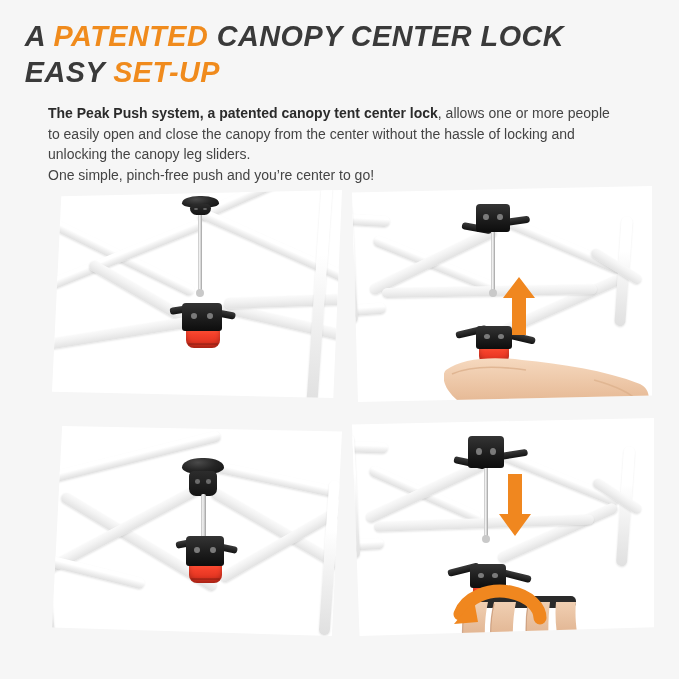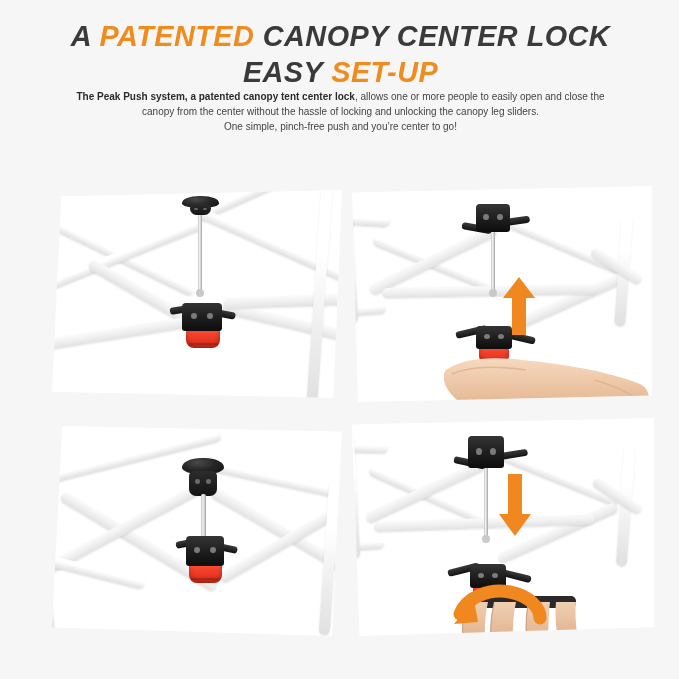--- a/index.html
+++ b/index.html
@@ -5,37 +5,38 @@
   * { margin:0; padding:0; box-sizing:border-box; }
   html,body { width:679px; height:679px; }
   body {
     background:#f6f6f6;
     font-family:"Liberation Sans", sans-serif;
     overflow:hidden;
     position:relative;
   }
 
   
-  .header { padding:18px 26px 0 28px; text-align:center; }
+  .header { padding:18px 26px 0 12px; text-align:left; }
 
   .headline {
     font-family:"Liberation Sans", sans-serif;
     font-weight:bold;
     font-style:italic;
     font-size:30px;
     letter-spacing:0.5px;
     line-height:1.22;
     color:#3a3a3a;
     transform:scaleX(0.96);
   }
   .headline .accent { color:#f08b1d; }
   .headline-line2 { margin-top:-1px; }
 
   .body-copy {
-    font-size:10px;
+    margin-top:13px;
+    font-size:14px;
     line-height:1.47;
     color:#444;
     padding:0 36px;
   }
   .body-copy .lead { font-weight:bold; color:#2b2b2b; }
 
   
   .panels {
     position:absolute;
     left:0; top:186px;

